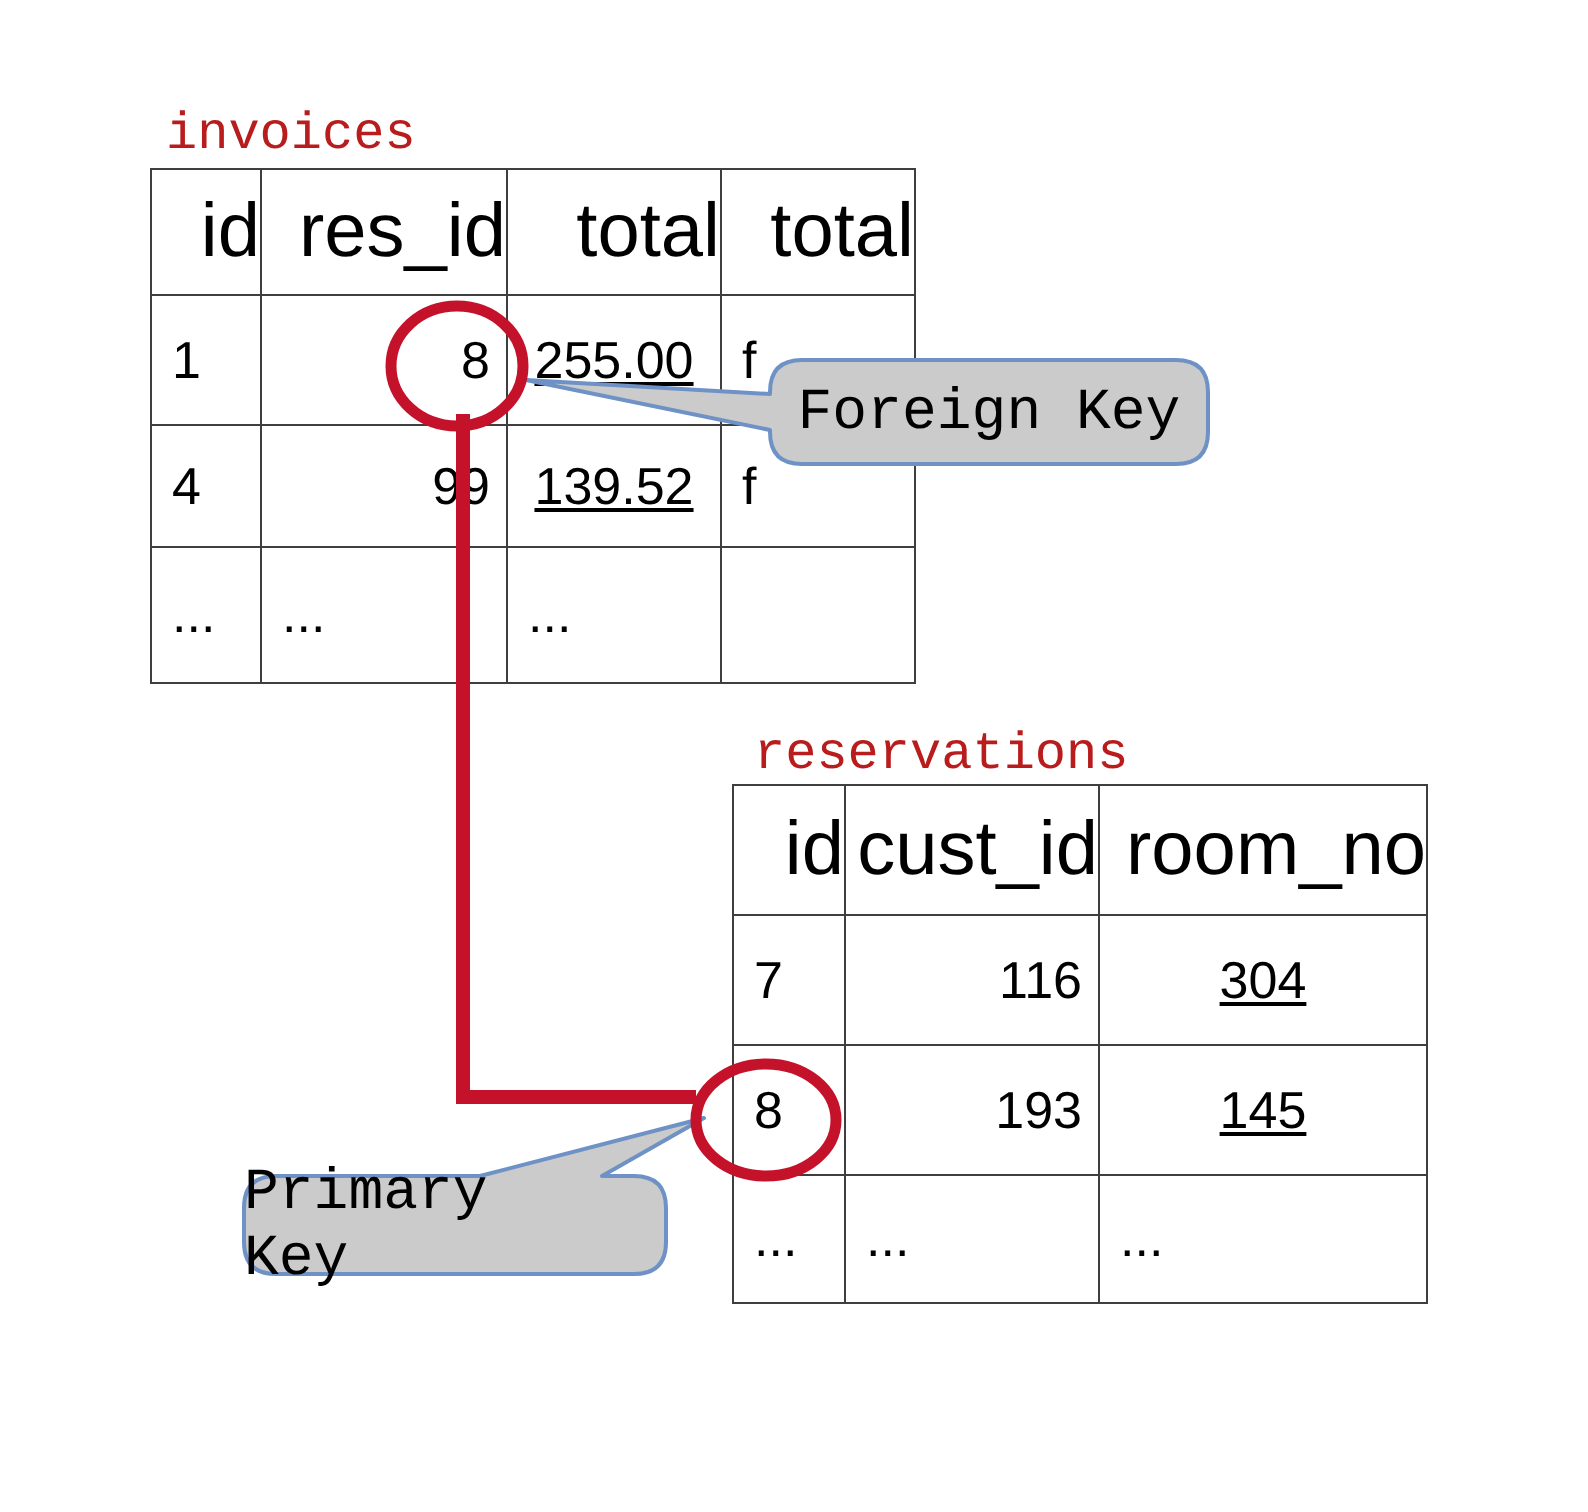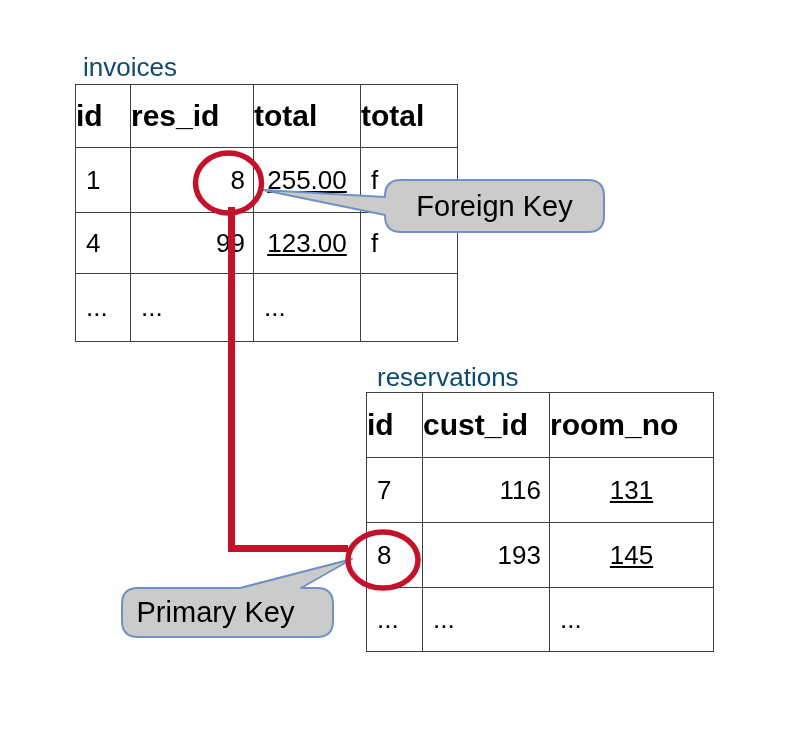--- a/index.html
+++ b/index.html
@@ -16,60 +16,62 @@
     position:relative;
     background:var(--bg);
     font-family:"Liberation Sans", sans-serif;
     color:var(--text);
     overflow:hidden;
   }
   .tbl-label{
     position:absolute;
     font-size:26px;
     line-height:28px;
-    color:#0c4a6e;
+    color:#b91c1c;
     z-index:1;
+    font-family:Liberation Mono, monospace;
   }
   table{
     position:absolute;
     border-collapse:collapse;
     table-layout:fixed;
     z-index:1;
     background:#fff;
   }
   td,th{
     border:1.5px solid var(--table-border);
     padding:0;
     vertical-align:middle;
     font-size:26px;
     overflow:hidden;
     white-space:nowrap;
   }
   th{
-    font-size:30px;
-    font-weight:bold;
-    text-align:left;
+    font-size:38px;
+    font-weight:normal;
+    text-align:right;
   }
   td.l{text-align:left;padding-left:10px;}
   td.r{text-align:right;padding-right:8px;}
   td.c{text-align:center;text-decoration:underline;}
   svg.overlay{
     position:absolute;
     left:0;top:0;
     z-index:2;
     pointer-events:none;
   }
   .callout-text{
     position:absolute;
     display:flex;
     align-items:center;
     justify-content:center;
     font-size:29px;
     z-index:3;
     pointer-events:none;
+    font-family:Liberation Mono, monospace;
   }
   #fk-text{left:385px;top:180px;width:219px;height:52px;}
   #pk-text{left:122px;top:588px;width:187px;height:49px;}
 </style>
 </head>
 <body>
 
 <div class="tbl-label" style="left:83px;top:53px;">invoices</div>
 
 <table style="left:75px;top:84px;">
@@ -88,21 +90,21 @@
   </tr>
   <tr style="height:65px">
     <td class="l">1</td>
     <td class="r">8</td>
     <td class="c">255.00</td>
     <td class="l">f</td>
   </tr>
   <tr style="height:61px">
     <td class="l">4</td>
     <td class="r">99</td>
-    <td class="c">123.00</td>
+    <td class="c">139.52</td>
     <td class="l">f</td>
   </tr>
   <tr style="height:68px">
     <td class="l">...</td>
     <td class="l">...</td>
     <td class="l">...</td>
     <td class="l"></td>
   </tr>
 </tbody>
   </table>
@@ -117,21 +119,21 @@
   </colgroup>
   <tbody>
       <tr style="height:65px">
     <th>id</th>
     <th>cust_id</th>
     <th>room_no</th>
   </tr>
   <tr style="height:65px">
     <td class="l">7</td>
     <td class="r">116</td>
-    <td class="c">131</td>
+    <td class="c">304</td>
   </tr>
   <tr style="height:65px">
     <td class="l">8</td>
     <td class="r">193</td>
     <td class="c">145</td>
   </tr>
   <tr style="height:64px">
     <td class="l">...</td>
     <td class="l">...</td>
     <td class="l">...</td>

